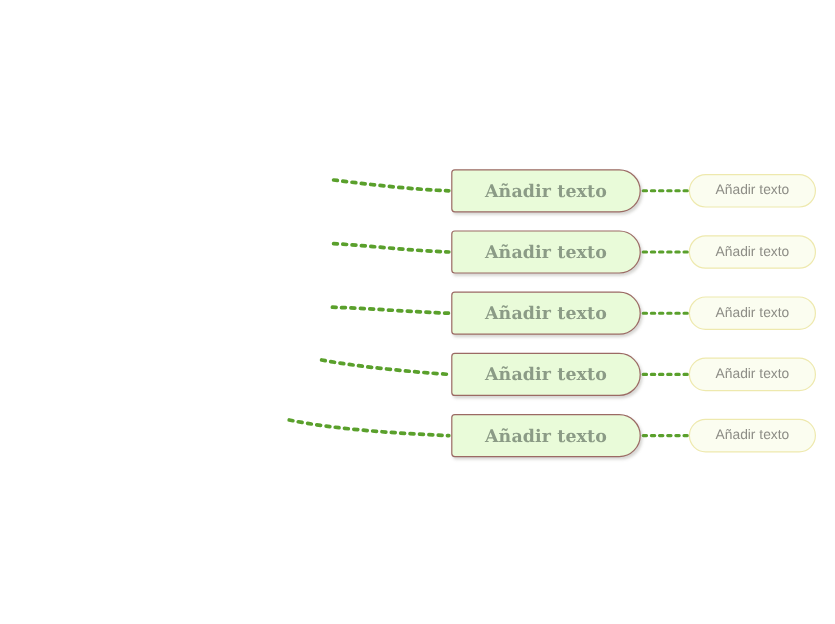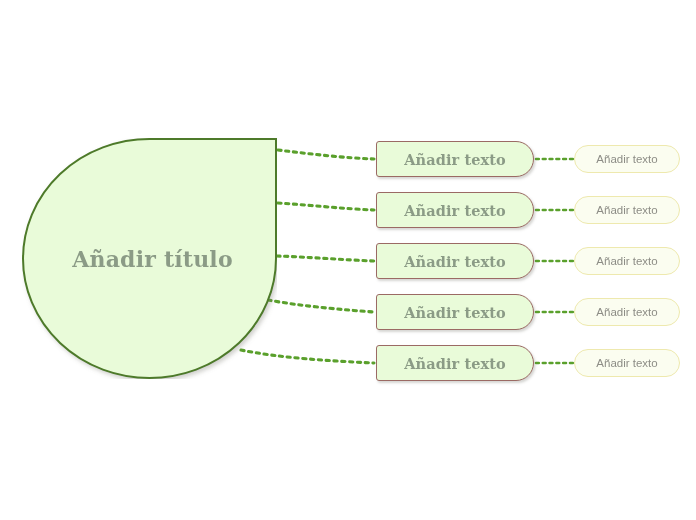--- a/index.html
+++ b/index.html
@@ -123,29 +123,20 @@
       </g>
     <g id="edge-group-leaf" fill="none" stroke="#5aa02c" stroke-width="2.6" stroke-linecap="round" stroke-dasharray="2.8 4.0">
         <path d="M 536,159 L 573,159"></path>
         <path d="M 536,210 L 573,210"></path>
         <path d="M 536,261 L 573,261"></path>
         <path d="M 536,312 L 573,312"></path>
         <path d="M 536,363 L 573,363"></path>
       </g>
   </svg>
 
-  <div class="root-node">
-    <svg class="root-shape" viewBox="0 0 255 241" preserveAspectRatio="none" xmlns="http://www.w3.org/2000/svg">
-      <path d="M 254,1
-               L 127.5,1
-               A 126.5,119.5 0 1 0 254,120.5
-               Z" fill="#e9fbd9" stroke="#4e7a29" stroke-width="2" filter="url(#rootShadow)"></path>
-    </svg>
-    <div class="root-label">Añadir título</div>
-  </div>
 
   <div class="l2-node" style="left:376px; top:141px;">
     <span class="l2-label">Añadir texto</span>
   </div>
   <div class="l2-node" style="left:376px; top:192px;">
     <span class="l2-label">Añadir texto</span>
   </div>
   <div class="l2-node" style="left:376px; top:243px;">
     <span class="l2-label">Añadir texto</span>
   </div>

